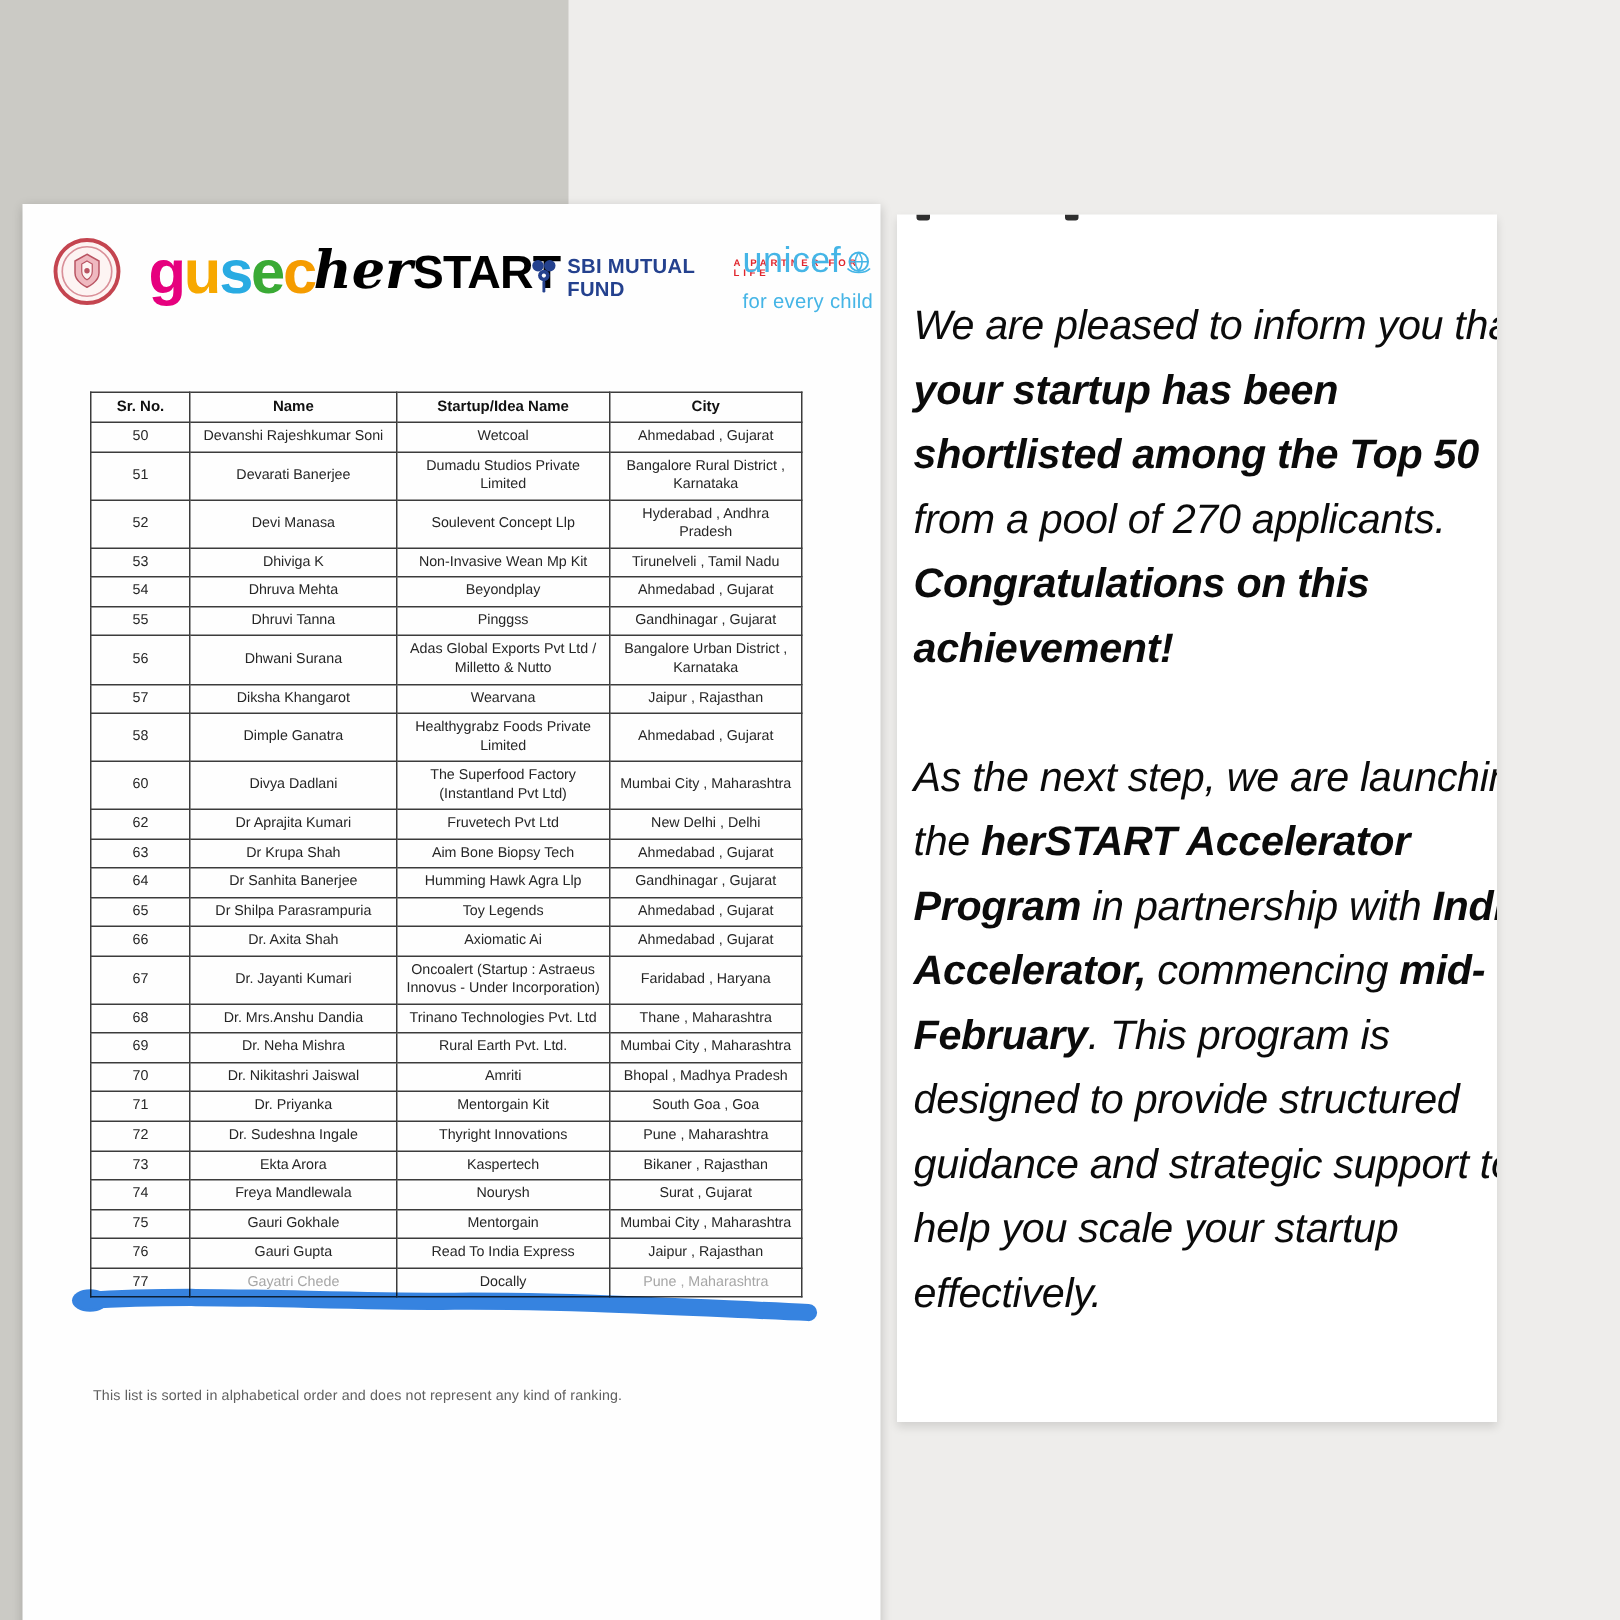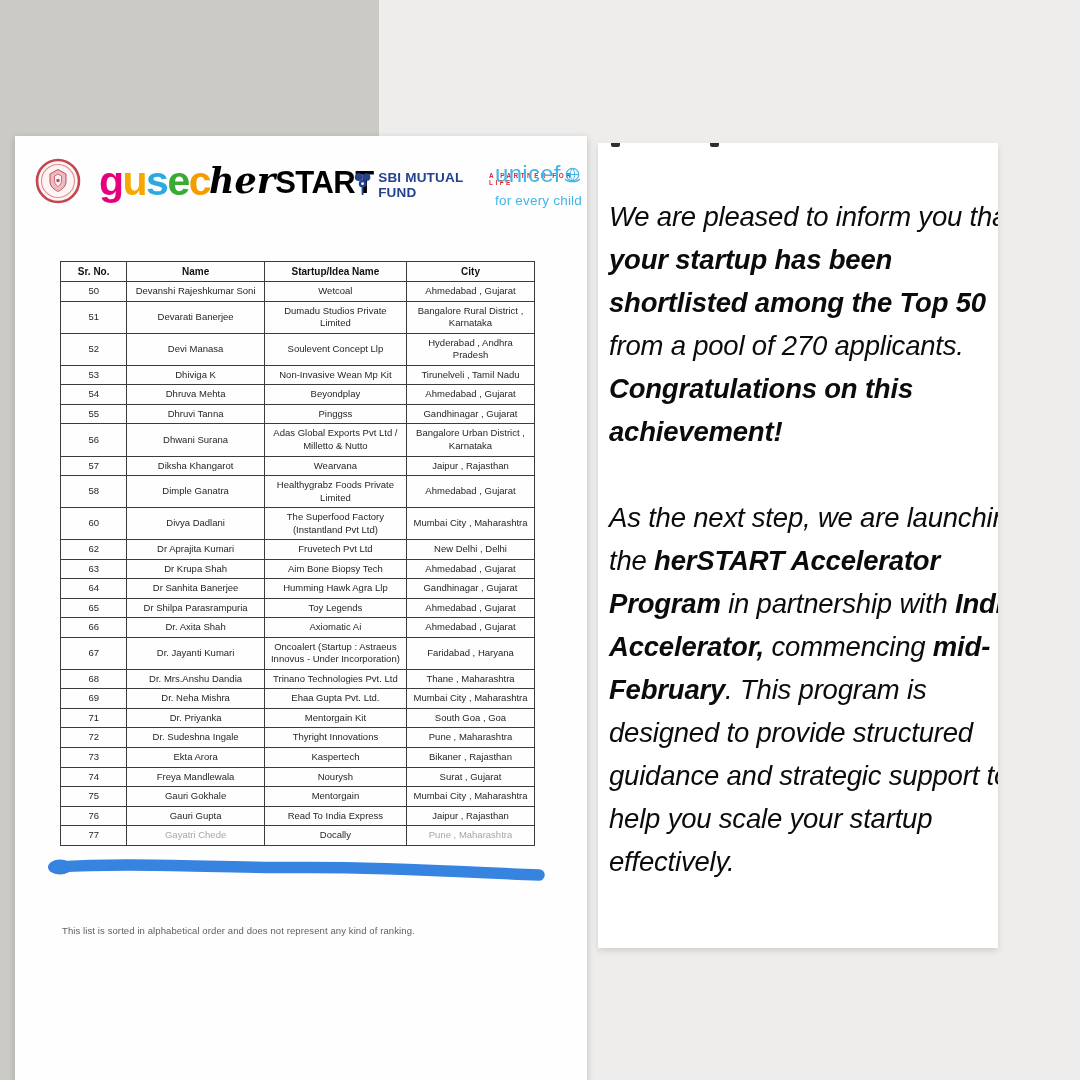--- a/index.html
+++ b/index.html
@@ -227,22 +227,28 @@
         </tr>
         <tr>
           <td>68</td>
           <td>Dr. Mrs.Anshu Dandia</td>
           <td>Trinano Technologies Pvt. Ltd</td>
           <td>Thane , Maharashtra</td>
         </tr>
         <tr>
           <td>69</td>
           <td>Dr. Neha Mishra</td>
-          <td>Ehaa Gupta Pvt. Ltd.</td>
+          <td>Rural Earth Pvt. Ltd.</td>
           <td>Mumbai City , Maharashtra</td>
+        </tr>
+        <tr>
+          <td>70</td>
+          <td>Dr. Nikitashri Jaiswal</td>
+          <td>Amriti</td>
+          <td>Bhopal , Madhya Pradesh</td>
         </tr>
         <tr>
           <td>71</td>
           <td>Dr. Priyanka</td>
           <td>Mentorgain Kit</td>
           <td>South Goa , Goa</td>
         </tr>
         <tr>
           <td>72</td>
           <td>Dr. Sudeshna Ingale</td>

